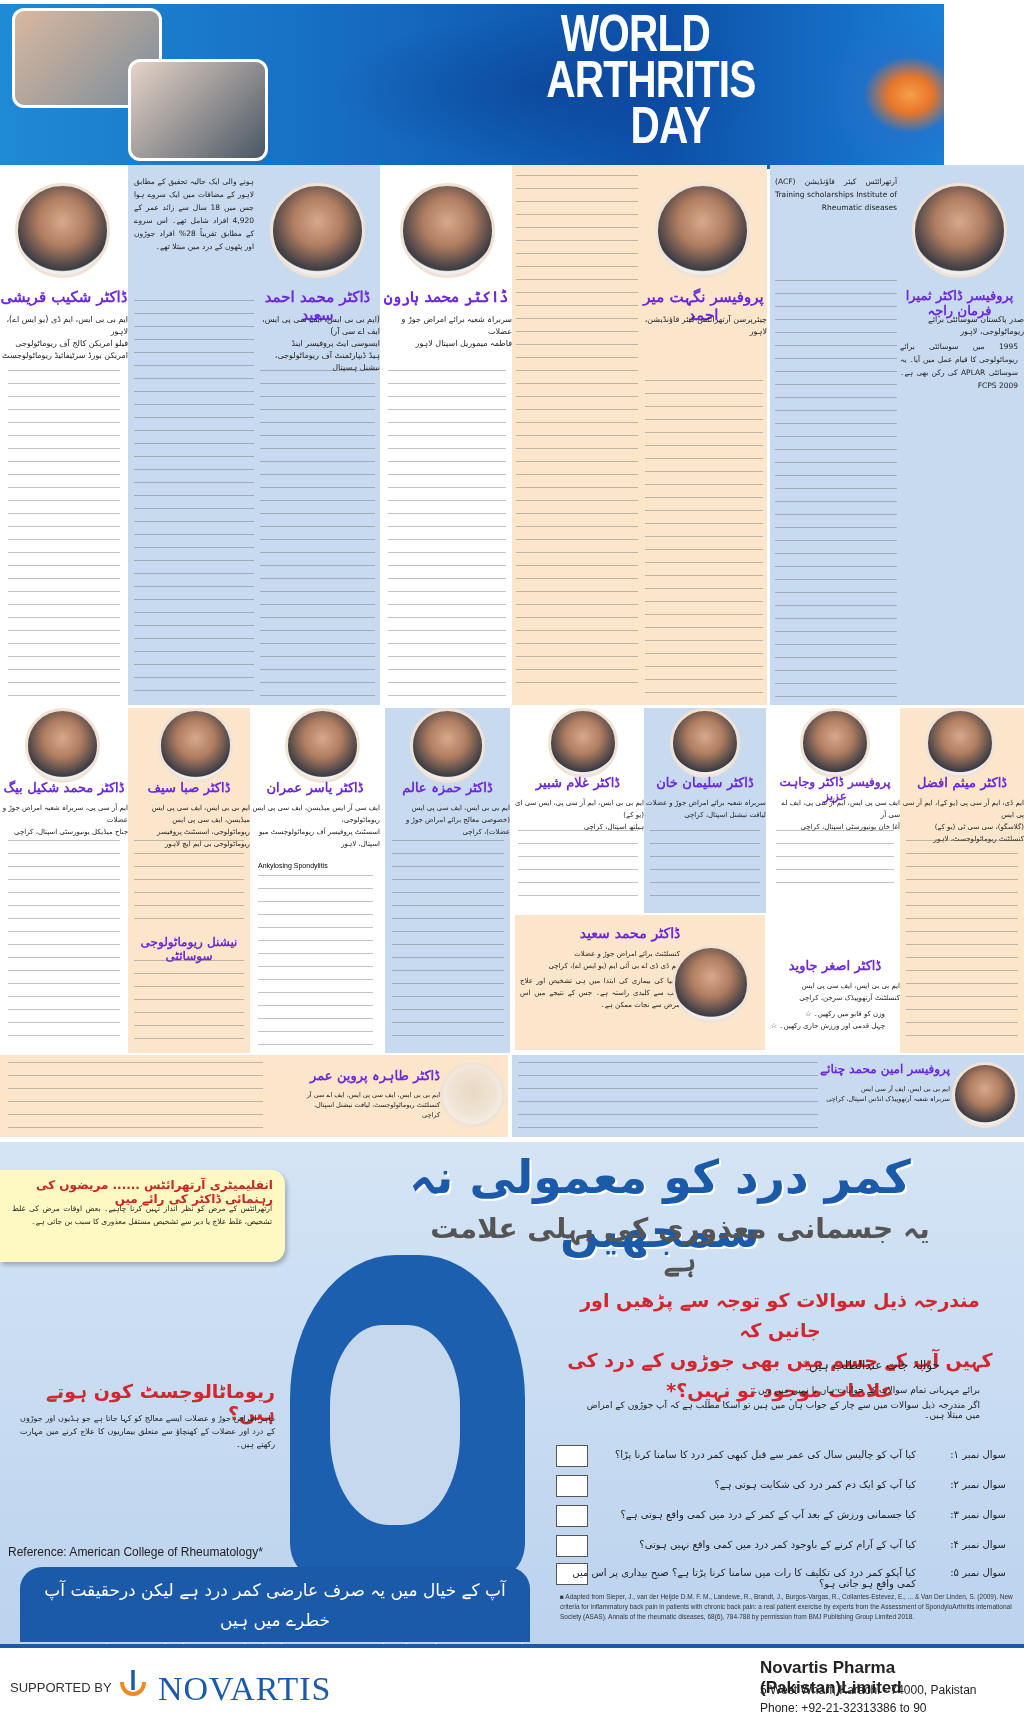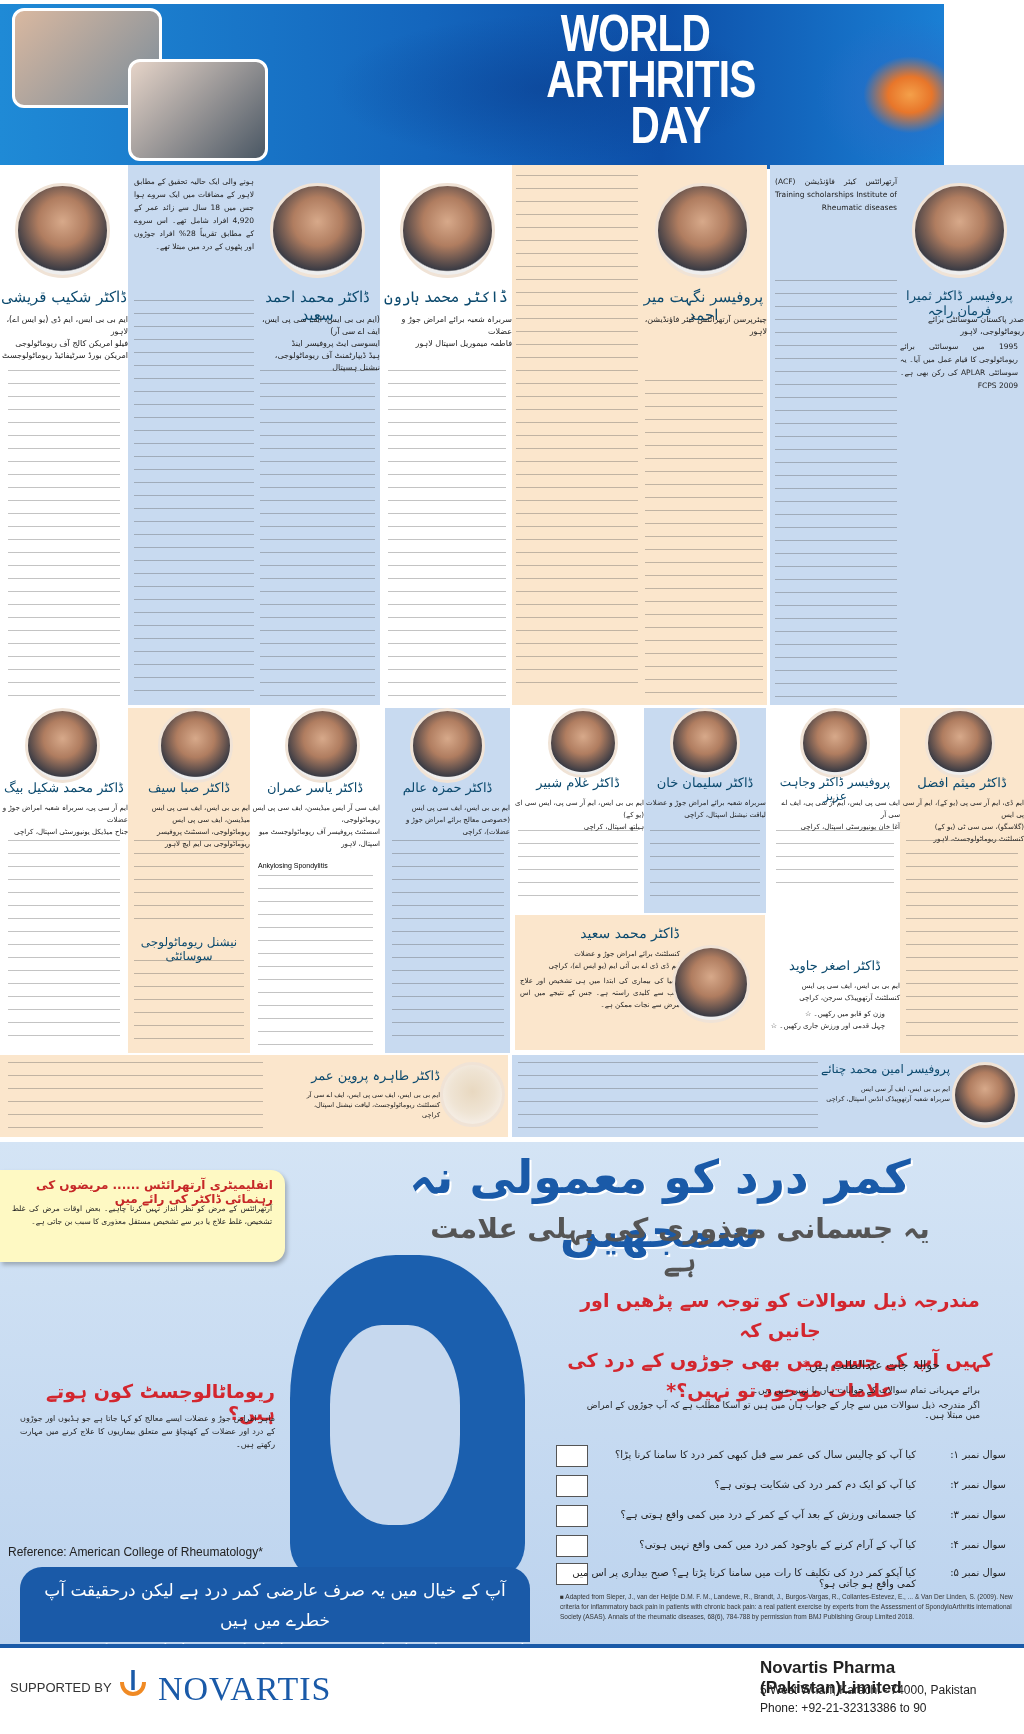--- a/index.html
+++ b/index.html
@@ -12,21 +12,21 @@
   .globe{position:absolute;left:330px;top:10px;width:440px;height:150px;border-radius:50%;background:radial-gradient(ellipse at center,rgba(10,60,140,.55),rgba(10,60,140,0) 70%)}
   #title{position:absolute;left:500px;top:6px;width:210px;color:#fff;font-family:"Liberation Sans",sans-serif;font-weight:bold;text-align:right;line-height:46px;font-size:52px;letter-spacing:-1px;transform:scaleX(.78);transform-origin:right top}
   #title div{white-space:nowrap}
   .knee{position:absolute;left:800px;top:0;width:200px;height:165px;background:radial-gradient(ellipse at 55% 55%,#f4a04a 0,#e8762a 14%,rgba(40,110,200,.5) 30%,rgba(0,0,0,0) 60%)}
   
   .panel{position:absolute;overflow:hidden}
   .cream{background:#fbe6cc}
   .blue{background:#c8daf0}
   .white{background:#fff}
   .avatar{position:absolute;border-radius:50%;border:3px solid #f0e3d6;background:radial-gradient(circle at 50% 40%,#d7a98a 0,#b07d60 35%,#3a3b44 70%,#eee 72%)}
-  .docname{position:absolute;color:#0c4a6e;font-weight:normal;font-size:15px;direction:rtl;text-align:center;font-family:"DejaVu Serif",serif}
+  .docname{position:absolute;color:#6d28d9;font-weight:bold;font-size:15px;direction:rtl;text-align:center;font-family:"DejaVu Serif",serif}
   .cred{position:absolute;font-size:8px;color:#222;direction:rtl;text-align:right;line-height:12px}
   .txt{position:absolute;font-size:7.5px;line-height:13px;color:#222;direction:rtl;text-align:justify}
   .lines{position:absolute;background:repeating-linear-gradient(180deg,#555 0,#555 1px,transparent 1px,transparent 13px);opacity:.35}
   
   #ad{position:absolute;left:0;top:1142px;width:1024px;height:502px;background:linear-gradient(180deg,#d4e4f5,#bcd3ee)}
   #headline{position:absolute;left:320px;top:1150px;width:680px;text-align:center;color:#1a5aa8;font-weight:bold;font-size:46px;direction:rtl;font-family:"DejaVu Sans",sans-serif;text-shadow:2px 2px 0 #fff}
   #subheadline{position:absolute;left:420px;top:1212px;width:520px;text-align:center;color:#555;font-weight:bold;font-size:28px;direction:rtl}
   #question-title{position:absolute;left:560px;top:1285px;width:440px;color:#d3262e;font-weight:bold;font-size:19px;direction:rtl;text-align:center;line-height:30px}
   #references-note{position:absolute;left:760px;top:1358px;width:180px;font-size:12px;direction:rtl;text-align:right;color:#222}
   .instr{position:absolute;left:580px;width:400px;font-size:9px;direction:rtl;text-align:right;color:#222}

